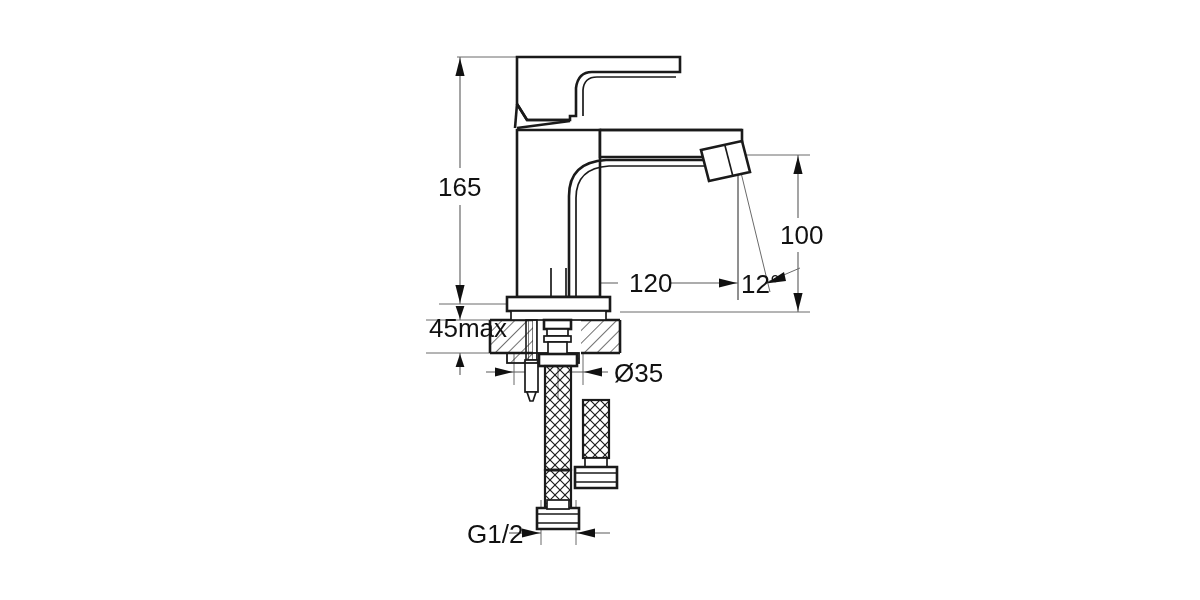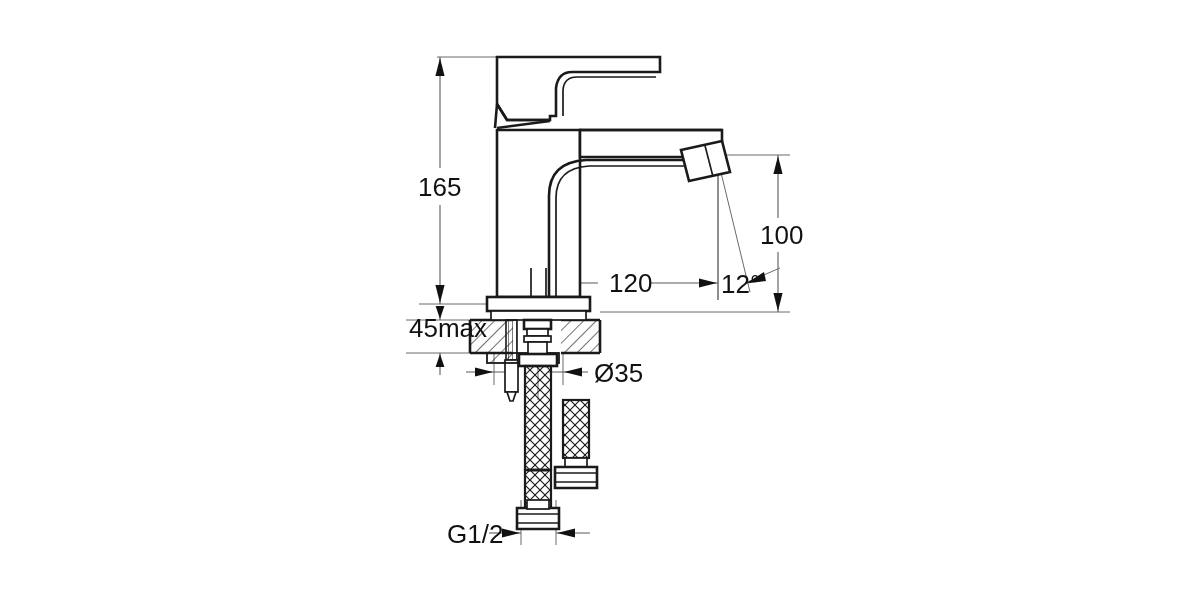--- a/index.html
+++ b/index.html
@@ -12,20 +12,21 @@
     width: 1200px;
     height: 600px;
     overflow: hidden;
     font-family: "Liberation Sans", sans-serif;
   }
   #drawing-root {
     position: relative;
     width: 1180px;
     height: 600px;
     background: #ffffff;
+    margin-left: 20px;
   }
   svg#tech-drawing {
     display: block;
     width: 1200px;
     height: 600px;
   }
   .obj-line {
     fill: none;
     stroke: #1a1a1a;
     stroke-width: 2.6;

